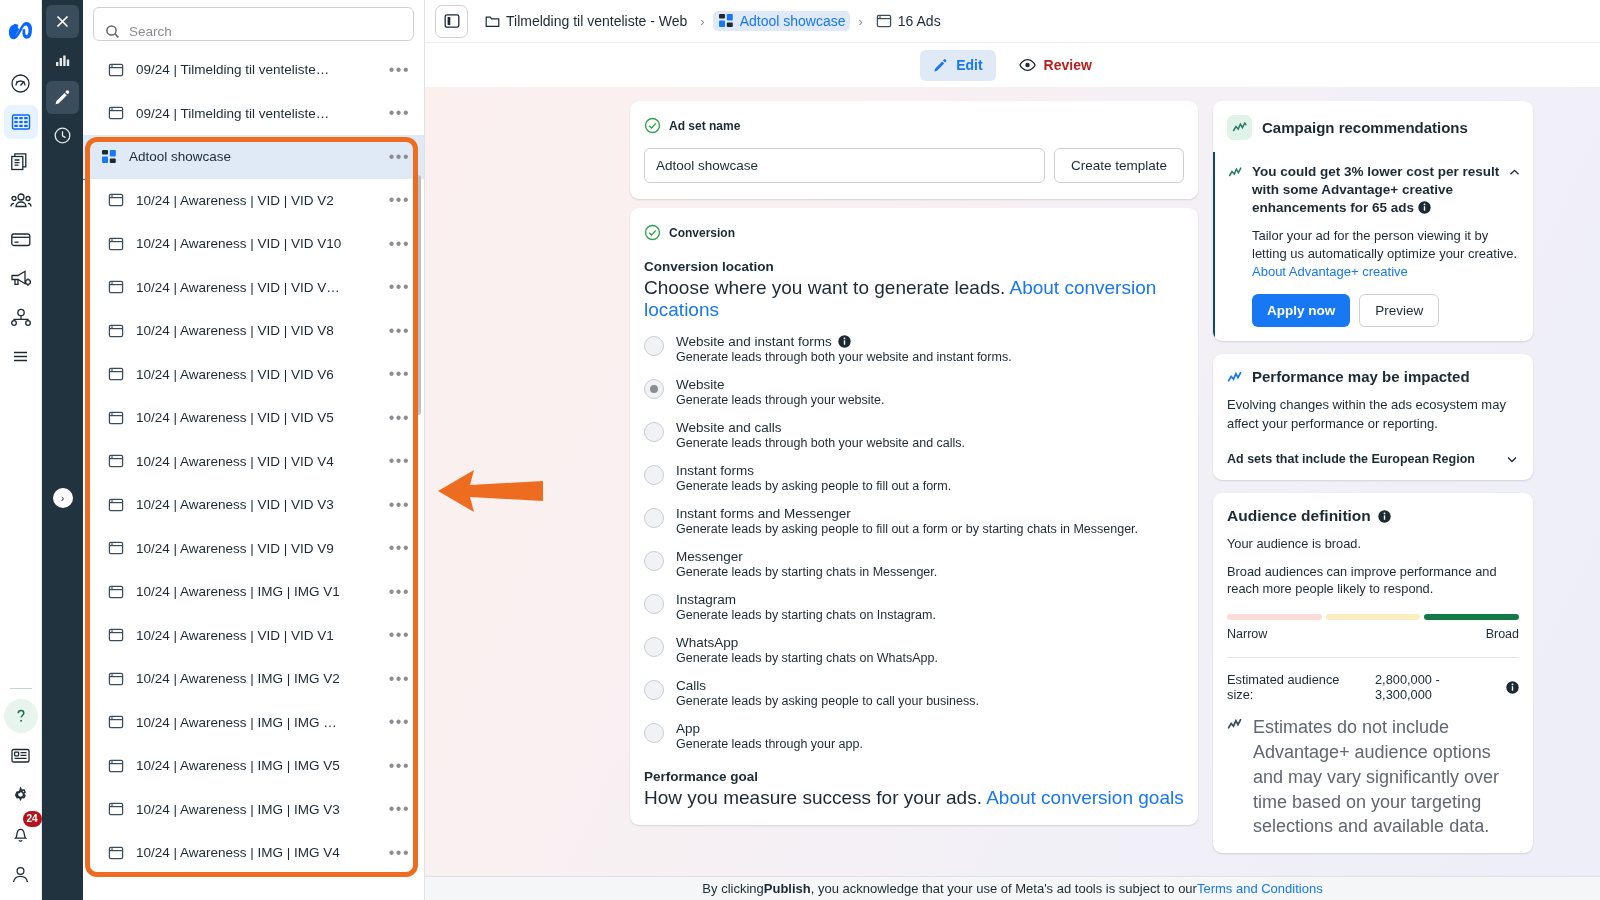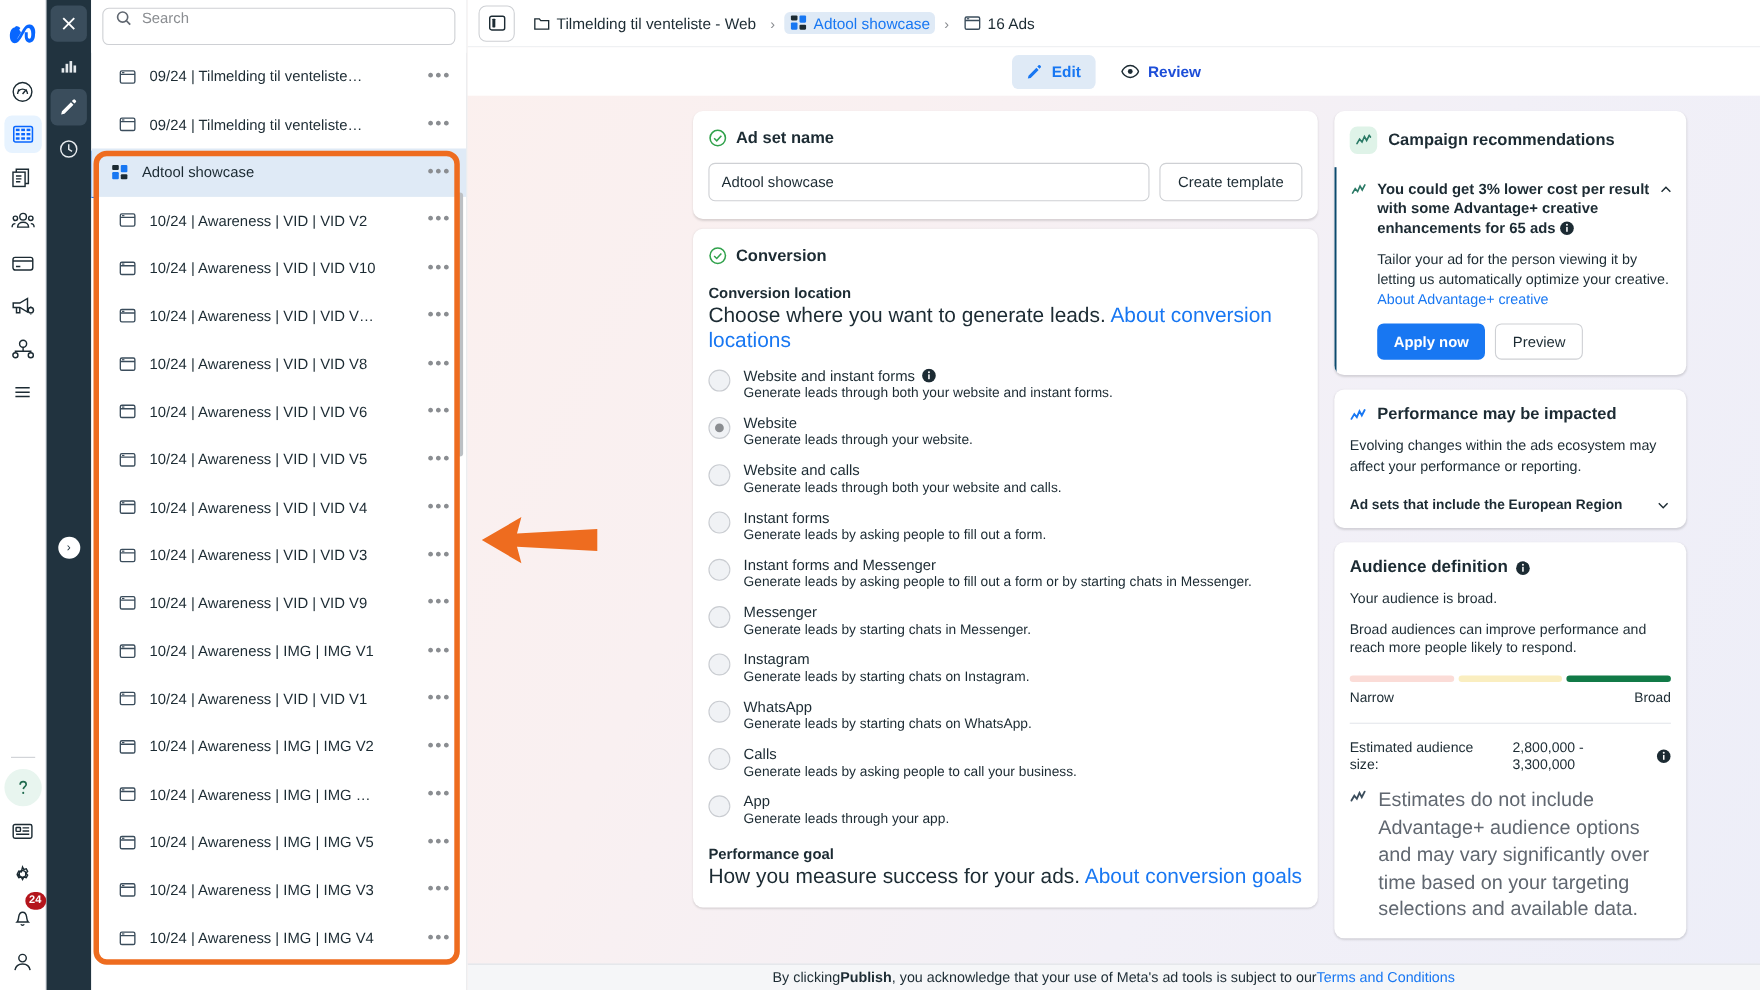--- a/index.html
+++ b/index.html
@@ -58,21 +58,21 @@
   }
 
   
   .navpanel {
     width: 342px; flex: 0 0 342px; height: 900px; background: #fff;
     border-right: 1px solid #dfe1e5; display: flex; flex-direction: column;
     position: relative;
   }
   .searchwrap { padding: 7px 10px 7px 10px; background:#fff; }
   .searchbox {
-    display: flex; align-items: flex-end; gap: 9px;
+    display: flex; align-items: flex-start; gap: 9px;
     height: 32px; border: 1px solid #ced0d4; border-radius: 6px;
     padding: 16px 11px; background: #fff;
   }
   .searchbox input {
     border: none; outline: none; font-size: 13.5px; flex: 1;
     font-family: "Liberation Sans", sans-serif; color: #1c2b33; background: transparent;
   }
   .searchbox input::placeholder { color: #8a8d91; }
   .navlist { flex: 1; overflow: hidden; position: relative; }
   .navrow {
@@ -116,31 +116,31 @@
     display: flex; align-items: center; justify-content: center; cursor: pointer; background:#fff;
   }
   .crumbs { display: flex; align-items: center; gap: 8px; font-size: 14px; color: #1c2b33; }
   .crumb { display: flex; align-items: center; gap: 6px; padding: 2px 5px; border-radius: 5px; cursor: pointer; }
   .crumb.active { background: #dfeaf6; color: #1877f2; }
   .crumb-sep { color: #8a8d91; font-size: 13px; }
 
   .tabbar { height: 44px; background: #fff; display: flex; align-items: center; justify-content: center; gap: 10px; }
   .tab {
     display: flex; align-items: center; gap: 8px; height: 31px; padding: 0 13px;
-    border-radius: 6px; font-size: 14px; font-weight: 700; cursor: pointer; color: #1d4ed8;
+    border-radius: 6px; font-size: 14px; font-weight: 700; cursor: pointer; color: #b91c1c;
   }
   .tab.active { background: #dfeaf6; color: #1877f2; }
 
   .content { display: flex; gap: 15px; padding: 14px 12px 0 205px; height: 813px; }
   .col-center { width: 568px; flex: 0 0 568px; }
   .col-right { width: 320px; flex: 0 0 320px; }
 
   .card { background: #fff; border-radius: 9px; box-shadow: 0 1px 2px rgba(0,0,0,.13); margin-bottom: 9px; }
   .card-pad { padding: 16px 14px 16px 14px; }
-  .sec-head { display: flex; align-items: center; gap: 8px; font-size: 15px; font-weight: 700; color: #1c2b33; }
+  .sec-head { display: flex; align-items: center; gap: 8px; font-size: 12px; font-weight: 700; color: #1c2b33; }
   .check-circle { width: 17px; height: 17px; flex: 0 0 17px; }
 
   .nameRow { display: flex; gap: 9px; margin-top: 14px; }
   .nameInput {
     flex: 1; height: 35px; border: 1px solid #ced0d4; border-radius: 6px;
     padding: 0 11px; font-size: 13.5px; font-family: "Liberation Sans", sans-serif;
     color: #1c2b33; outline: none;
   }
   .btn-outline {
     height: 35px; border: 1px solid #ced0d4; border-radius: 6px; background: #fff;

